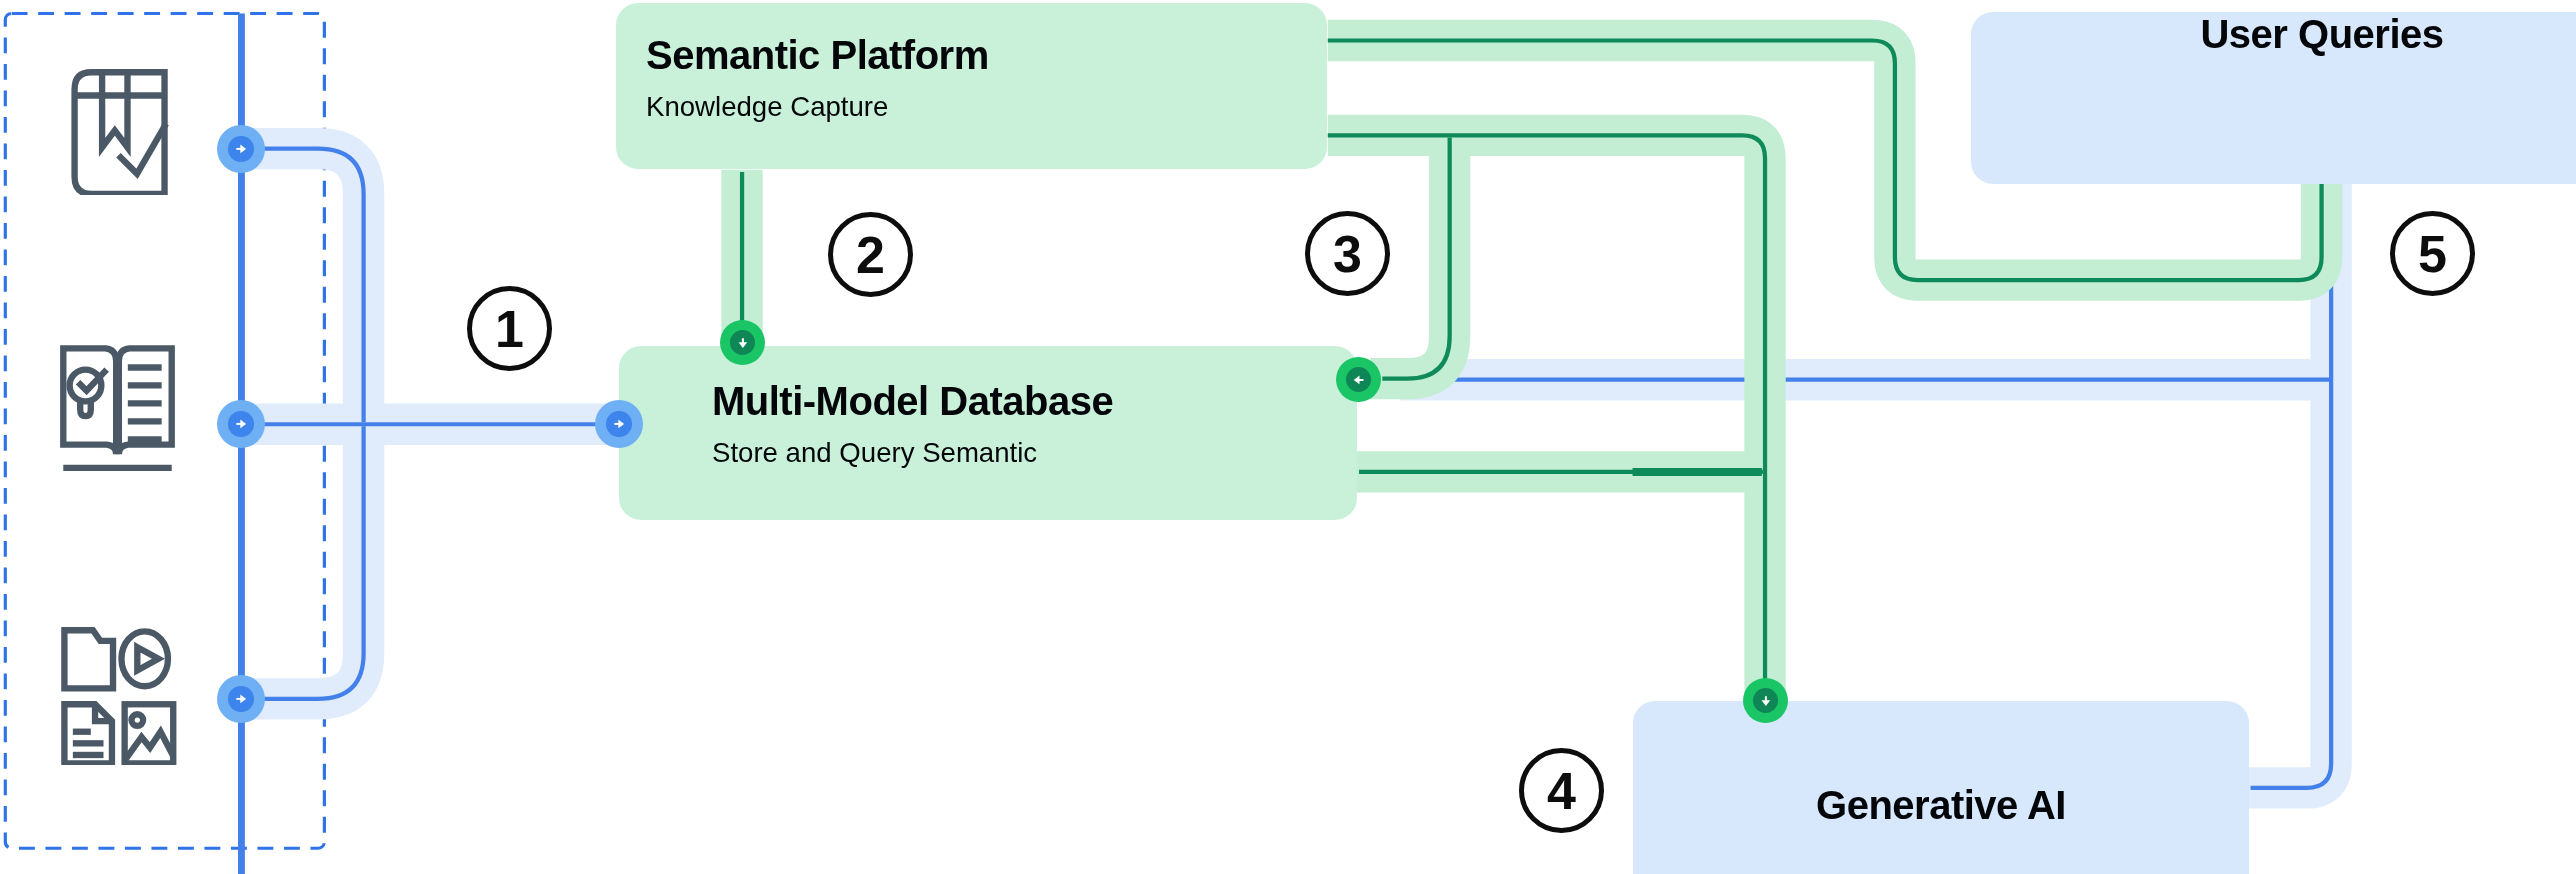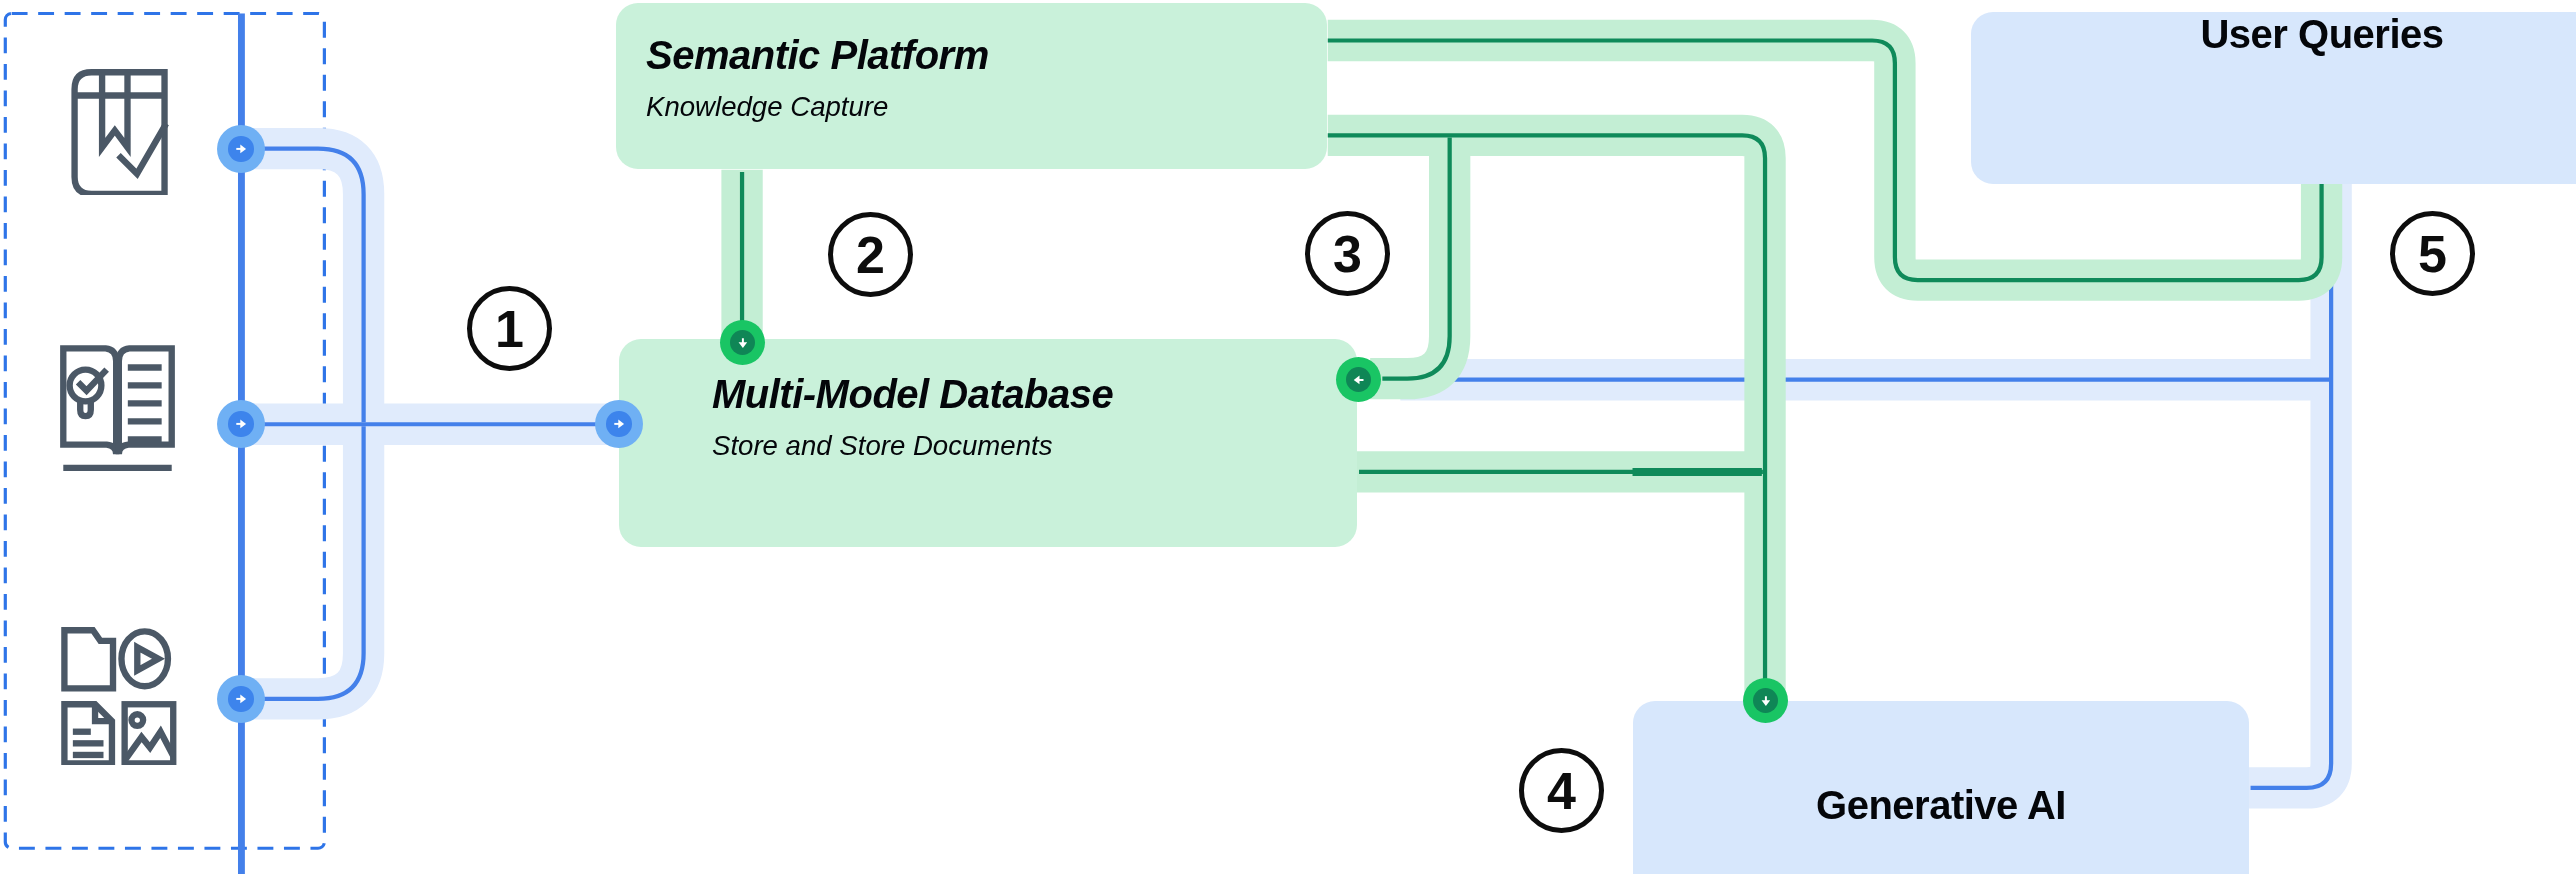--- a/index.html
+++ b/index.html
@@ -19,26 +19,26 @@
   .src-outline{fill:none;stroke:var(--dashed_border);stroke-width:6;stroke-dasharray:30 20;}
   .collector{fill:var(--blue_line);}
   .bB{fill:none;stroke:var(--blue_band);stroke-width:78;}
   .lB{fill:none;stroke:var(--blue_line);stroke-width:8;}
   .bG{fill:none;stroke:var(--green_band);stroke-width:78;}
   .lG{fill:none;stroke:var(--green_line);stroke-width:8;}
   .lGx{fill:none;stroke:var(--green_line);stroke-width:15;}
 
   
   .box{position:absolute;border-radius:22px;color:var(--title_ink);}
-  .box.green{background:var(--green_box);font-style:italic;}
+  .box.green{background:var(--green_box);}
   .box.blue{background:var(--blue_box);}
   .box .title{font-size:40px;font-weight:700;letter-spacing:-0.5px;}
   .box .subtitle{font-size:27.6px;font-weight:400;margin-top:13px;}
   #box-sp{left:616px;top:3.2px;width:711px;height:166px;padding:30px 0 0 30px;}
-  #box-db{left:619px;top:339px;width:738px;height:208px;padding:33px 0 0 93px;}
+  #box-db{left:619px;top:346px;width:738px;height:174px;padding:33px 0 0 93px;}
   #box-uq{left:1971px;top:12px;width:702px;height:172px;display:flex;justify-content:center;}
   #box-ai{left:1633px;top:701px;width:616px;height:208px;display:flex;align-items:center;justify-content:center;}
 
   
   .node{position:absolute;border-radius:50%;display:flex;align-items:center;justify-content:center;}
   .node.blue{width:48px;height:48px;background:var(--blue_node);}
   .node.green{width:45px;height:45px;background:var(--green_node);}
   .node .core{width:25.4px;height:25.4px;border-radius:50%;display:flex;align-items:center;justify-content:center;}
   .node.blue .core{background:var(--blue_node_core);}
   .node.green .core{background:var(--green_node_core);}
@@ -149,21 +149,21 @@
     <path d="M128 254 L158 212 L174 232 L194 202 L218 248"></path>
   </svg>
 
   <div id="box-sp" class="box green">
     <div class="title">Semantic Platform</div>
     <div class="subtitle">Knowledge Capture</div>
   </div>
 
   <div id="box-db" class="box green">
     <div class="title">Multi-Model Database</div>
-    <div class="subtitle">Store and Store Documents</div>
+    <div class="subtitle">Store and Query Semantic</div>
   </div>
 
   <div id="box-uq" class="box blue">
     <div class="title">User Queries</div>
   </div>
 
   <div id="box-ai" class="box blue">
     <div class="title">Generative AI</div>
   </div>
 

